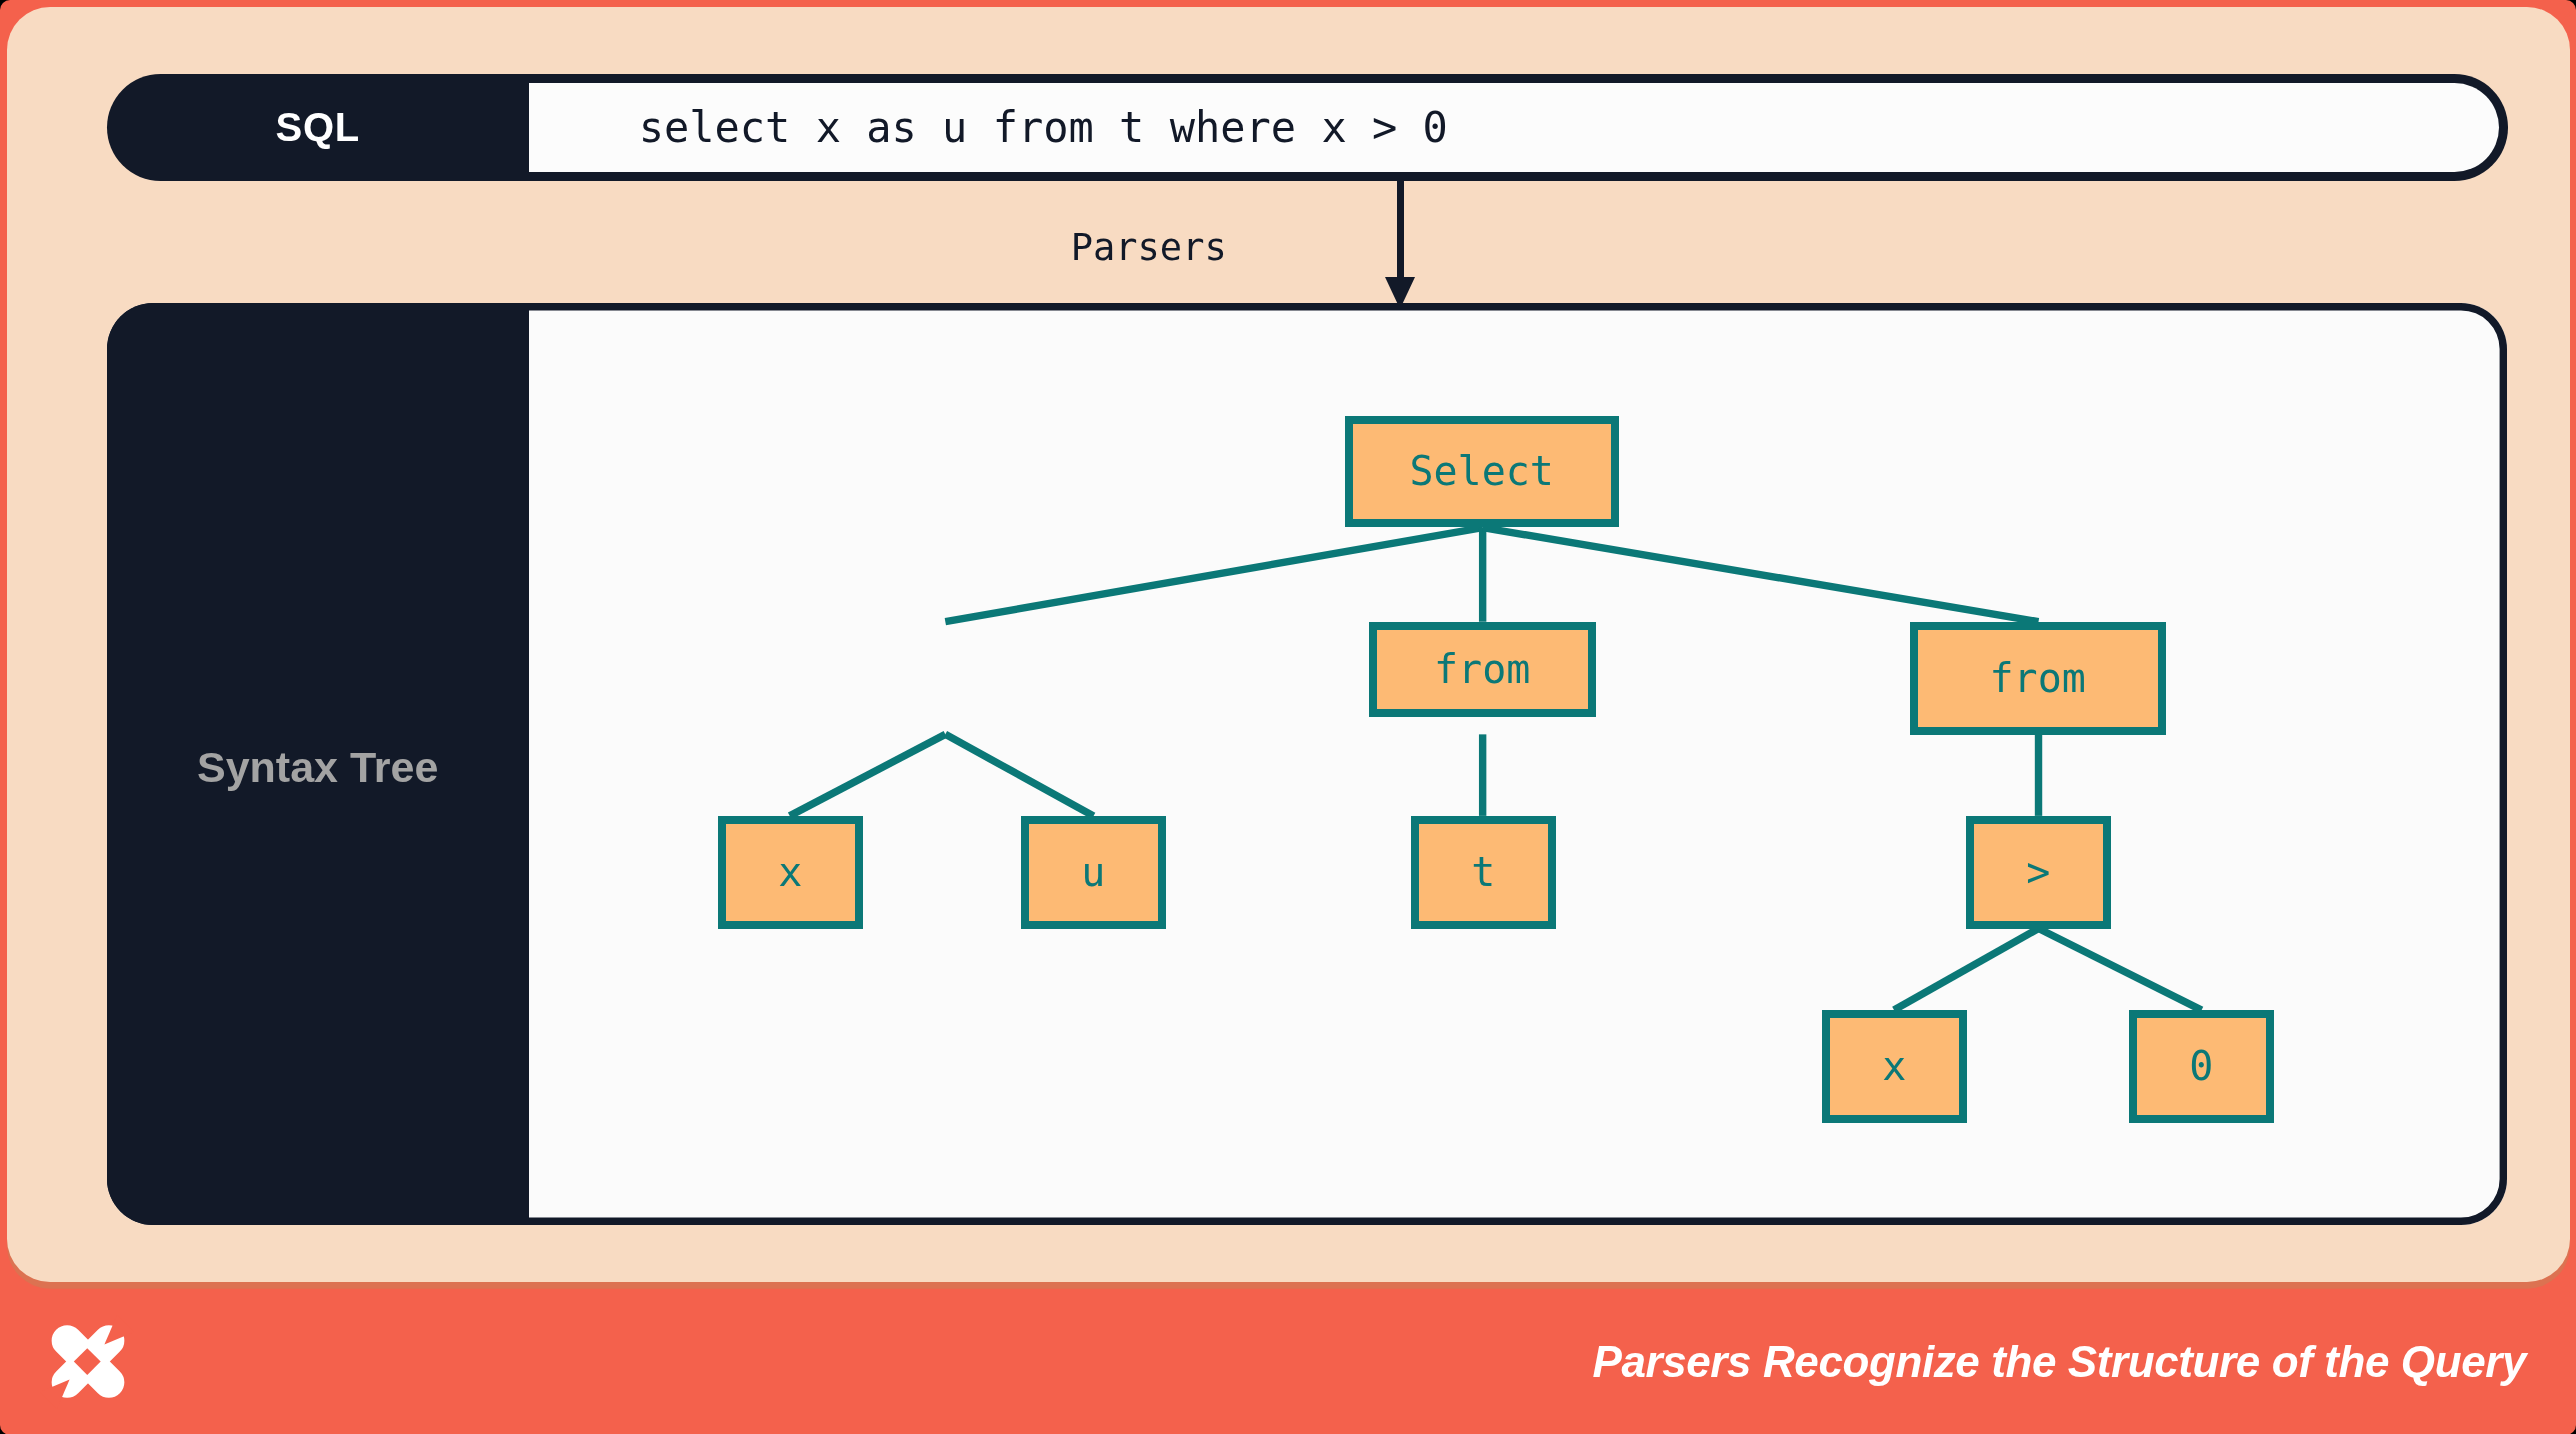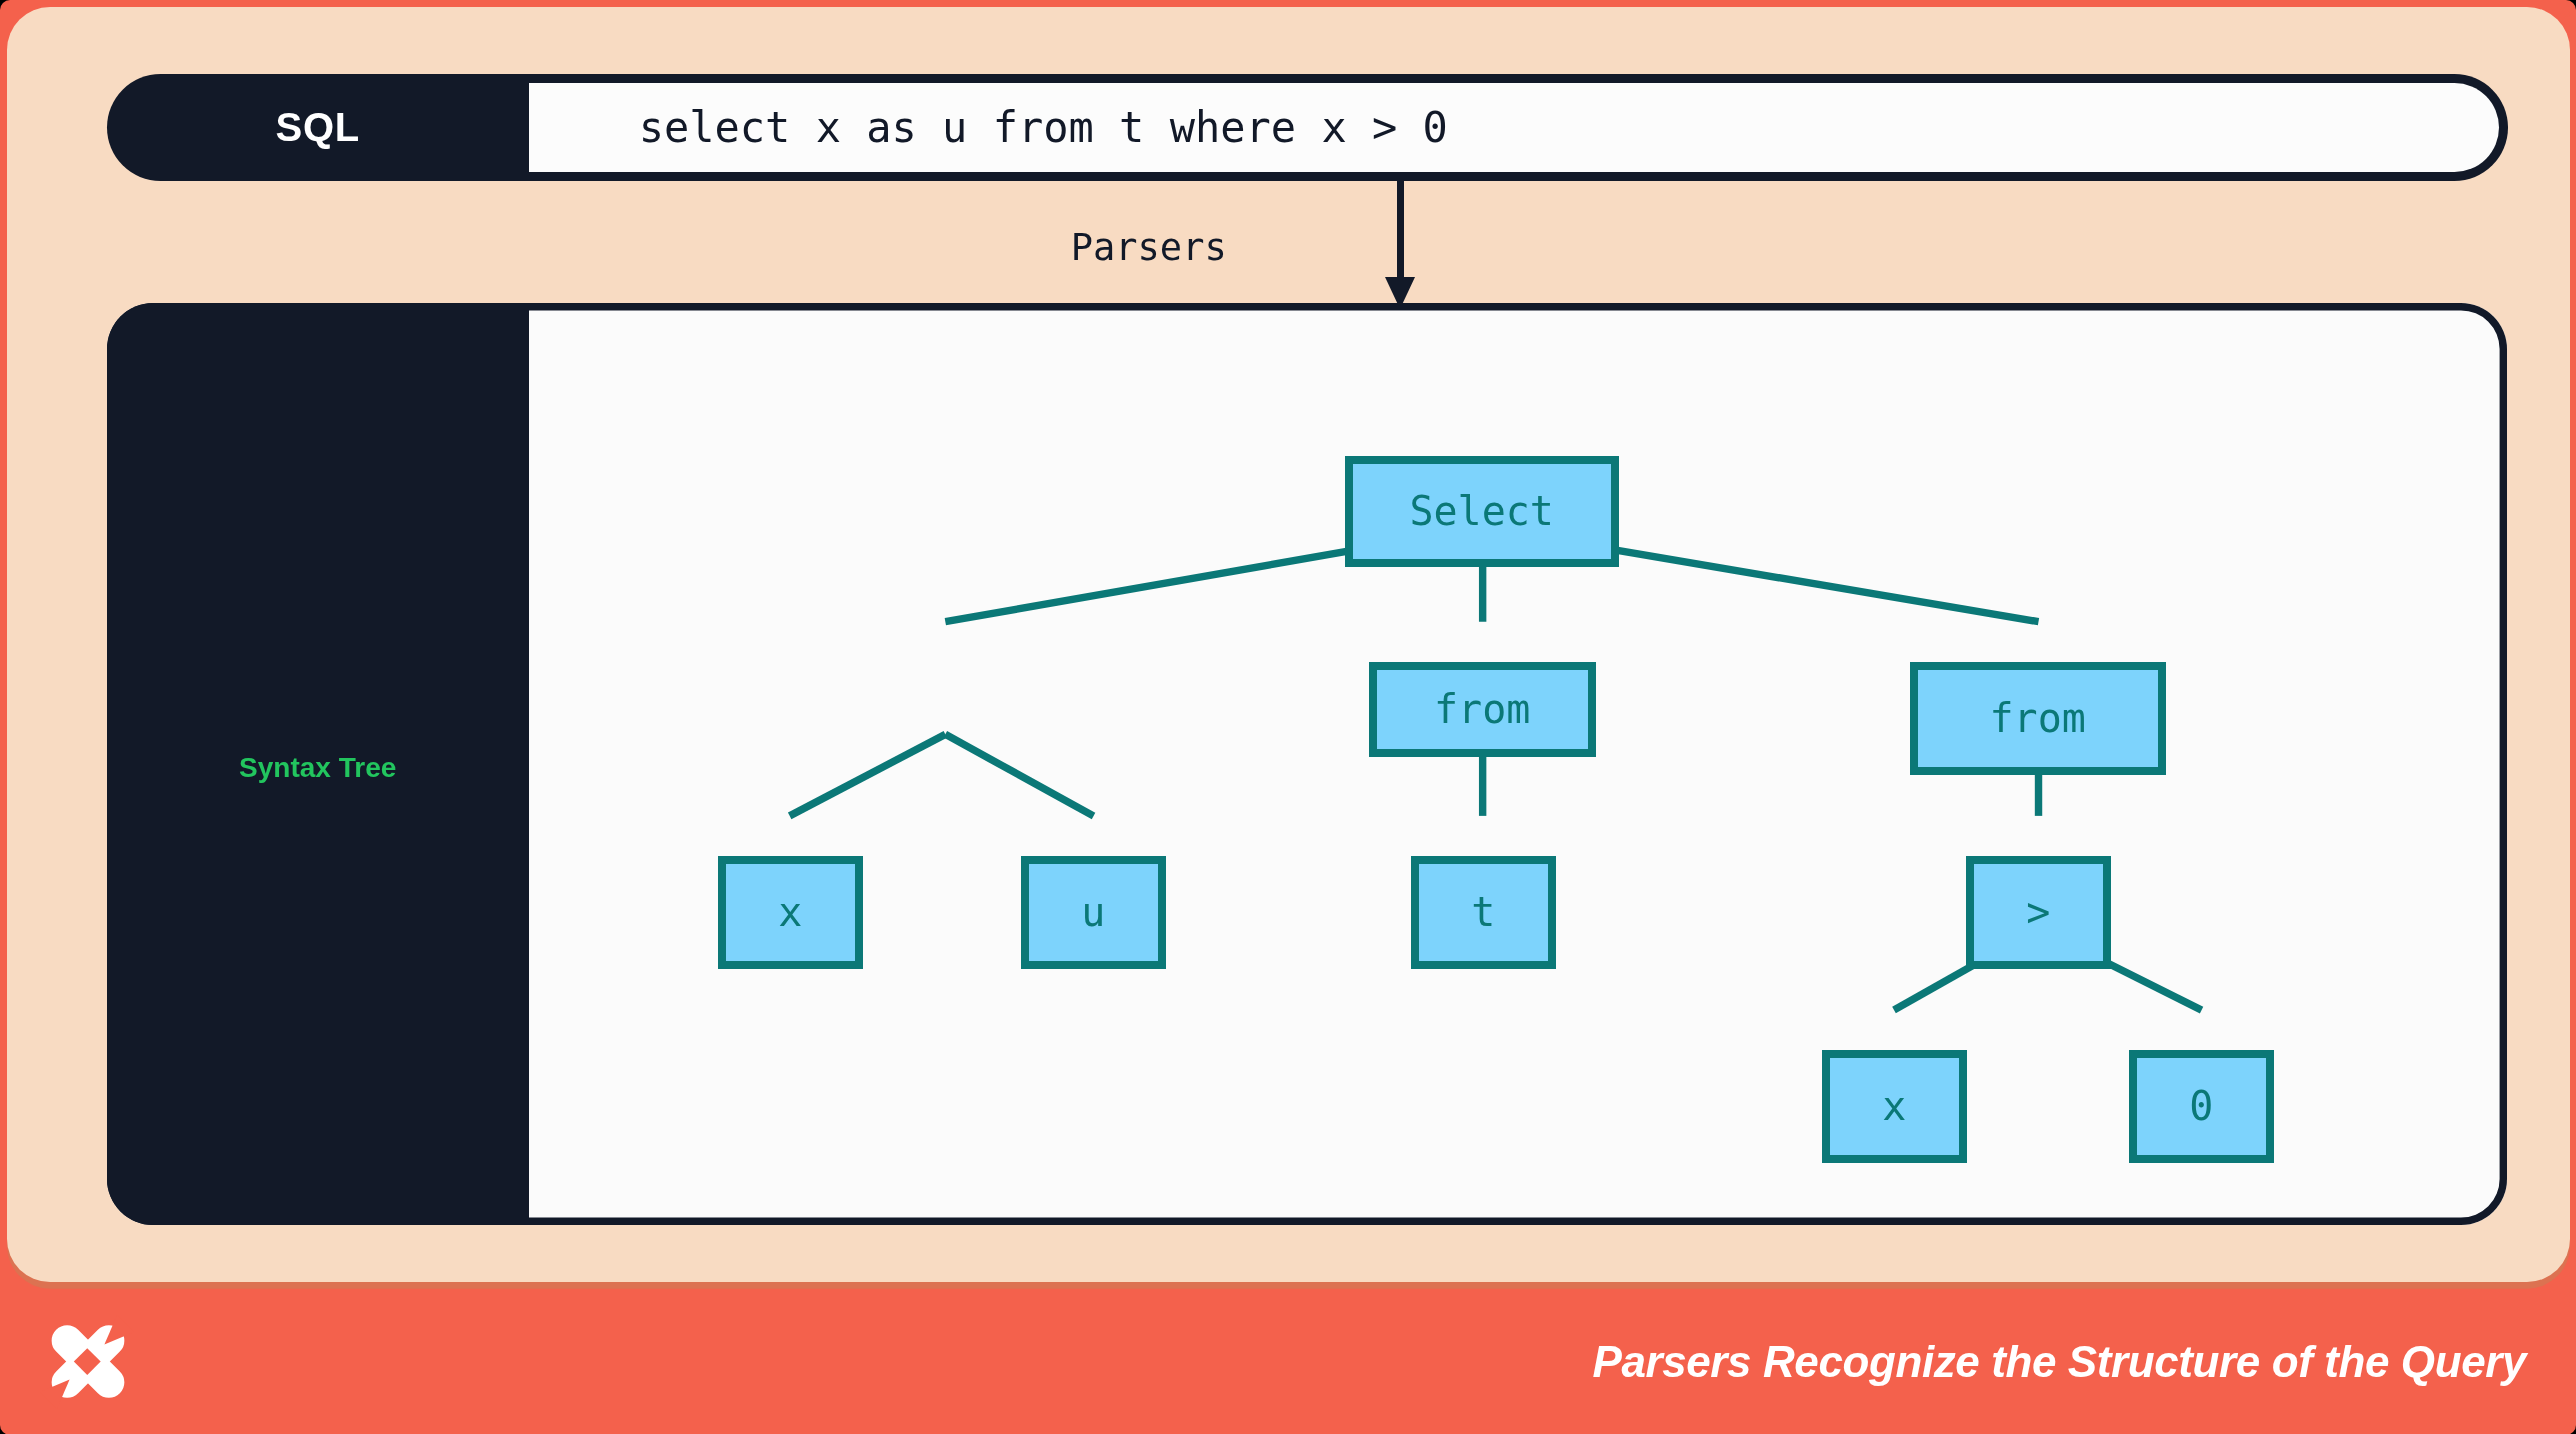--- a/index.html
+++ b/index.html
@@ -99,40 +99,39 @@
   }
   .tree-label-col {
     position: absolute;
     left: 0; top: 0; bottom: 0;
     width: 422px;
     background: #121928;
     border-radius: 46px 0 0 46px;
     display: flex; align-items: center; justify-content: center;
   }
   .tree-label-col span {
-    color: #22c55e;
-    font-size: 28px;
+    color: #a3a3a3;
+    font-size: 43px;
     font-weight: bold;
     margin-top: 8px;
   }
   .tree-edges {
     position: absolute;
     left: 0; top: 0;
     width: 2400px; height: 922px;
   }
   .tree-node {
     position: absolute;
-    background: #7dd3fc;
+    background: #fdba74;
     border: 8.2px solid #0B7877;
     box-sizing: border-box;
     display: flex; align-items: center; justify-content: center;
     font-family: "DejaVu Sans Mono", monospace;
     font-size: 40px;
     color: #0B7877;
-    margin-top: 40px;
   }
   .node-select { left: 1238px; top: 113px; width: 274px; height: 111px; }
   .node-as     { left: 753px; top: 319px; width: 170px; height: 113px; }
   .node-from   { left: 1262px; top: 319px; width: 227px; height: 95px; }
   .node-where  { left: 1803px; top: 319px; width: 256px; height: 113px; }
   .node-x1     { left:  611px; top: 513px; width: 145px; height: 113px; }
   .node-u      { left: 914px; top: 513px; width: 145px; height: 113px; }
   .node-t      { left: 1304px; top: 513px; width: 145px; height: 113px; }
   .node-gt     { left: 1859px; top: 513px; width: 145px; height: 113px; }
   .node-x2     { left: 1715px; top: 707px; width: 145px; height: 113px; }

